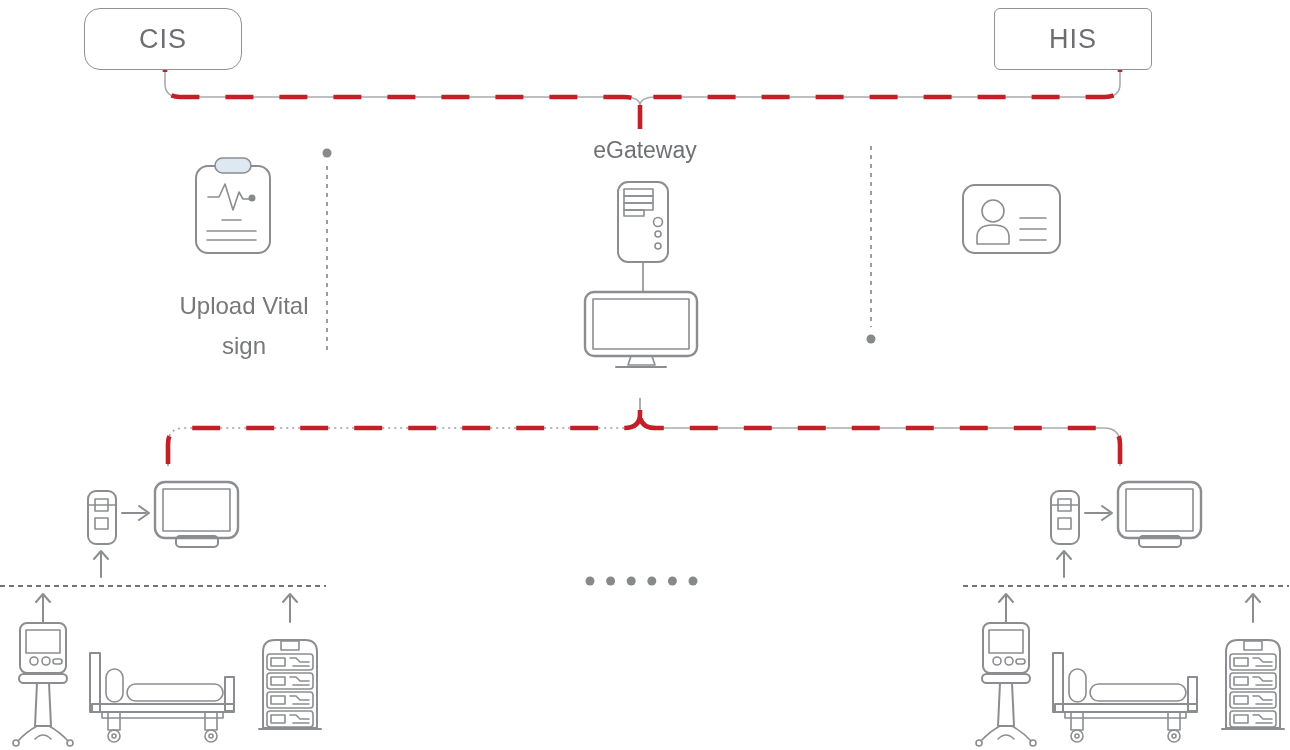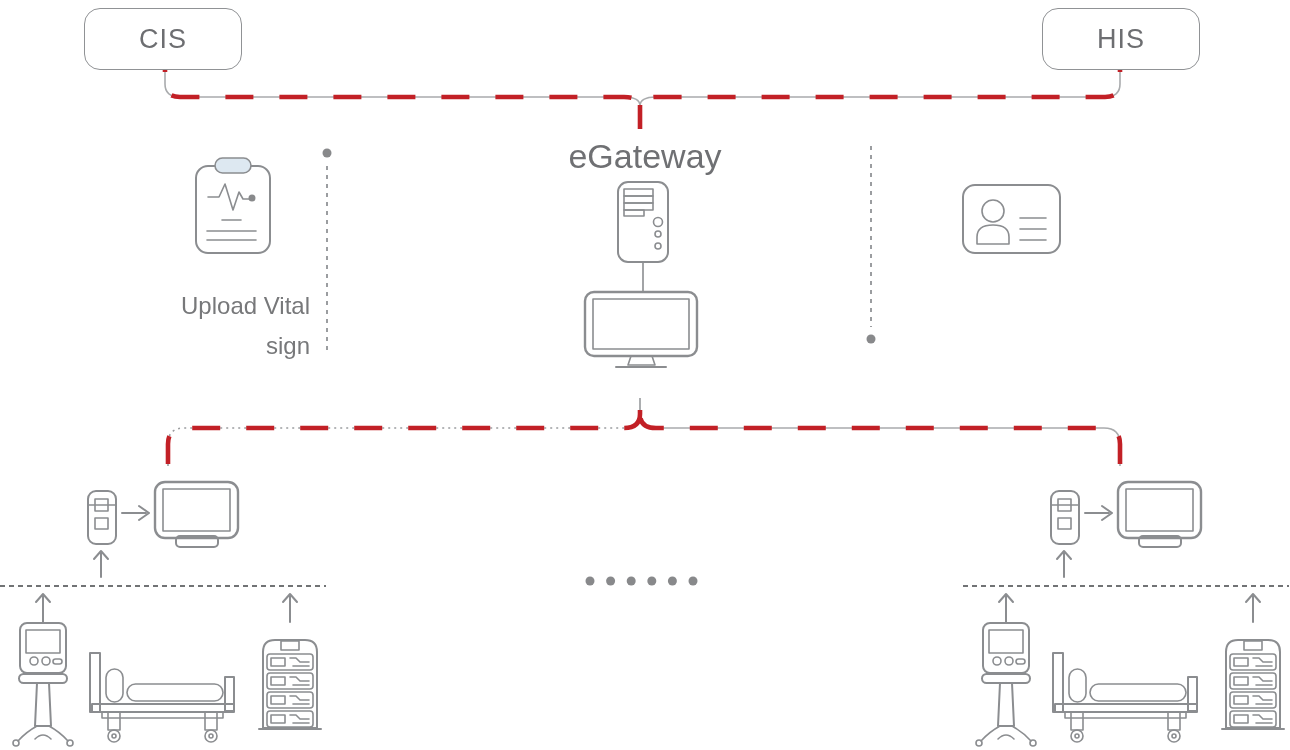--- a/index.html
+++ b/index.html
@@ -13,21 +13,21 @@
     position:relative;width:1290px;height:750px;background:#ffffff;
     font-family:"Liberation Sans",sans-serif;overflow:hidden;
   }
   .lines-layer{position:absolute;left:0;top:0;width:1290px;height:750px;}
   .node-box{
     position:absolute;border:1.6px solid #909295;border-radius:16px;background:#fff;
     display:flex;align-items:center;justify-content:center;
     font-size:27px;color:var(--text-gray);letter-spacing:1px;
   }
   .node-label{
-    position:absolute;text-align:center;color:#6f7073;font-size:34px;
+    position:absolute;text-align:center;color:#6f7073;font-size:23px;
   }
   .caption{
     position:absolute;text-align:center;color:#77787a;font-size:24px;line-height:40px;
   }
   
   .icon-stroke{stroke:var(--line-gray);fill:none;stroke-width:2;stroke-linecap:round;stroke-linejoin:round;}
   .icon-thin{stroke-width:1.6;}
   .icon-thick{stroke-width:2.4;}
   .base-line{stroke:#a9abad;stroke-width:1.6;fill:none;}
   .base-dotted{stroke:#9b9da0;stroke-dasharray:2 4;}
@@ -218,21 +218,21 @@
         </g>
       </g>
     </g>
 
     <use href="#bedside-unit" x="963"></use>
 
   </svg>
 
   <div class="node-box" style="left:84px;top:8px;width:156px;height:60px;">CIS</div>
 
-  <div class="node-box" style="left:1042px;top:8px;width:156px;height:60px;">HIS</div>
+  <div class="node-box" style="left:994px;top:8px;width:156px;height:60px;border-radius:6px;">HIS</div>
 
   <div class="node-label" style="left:555px;top:137px;width:180px;">eGateway</div>
 
 
-  <div class="caption" style="left:150px;top:286px;width:160px;text-align:right;">Upload Vital sign</div>
+  <div class="caption" style="left:164px;top:286px;width:160px;">Upload Vital sign</div>
 
 
 </div>
 
 </body></html>

